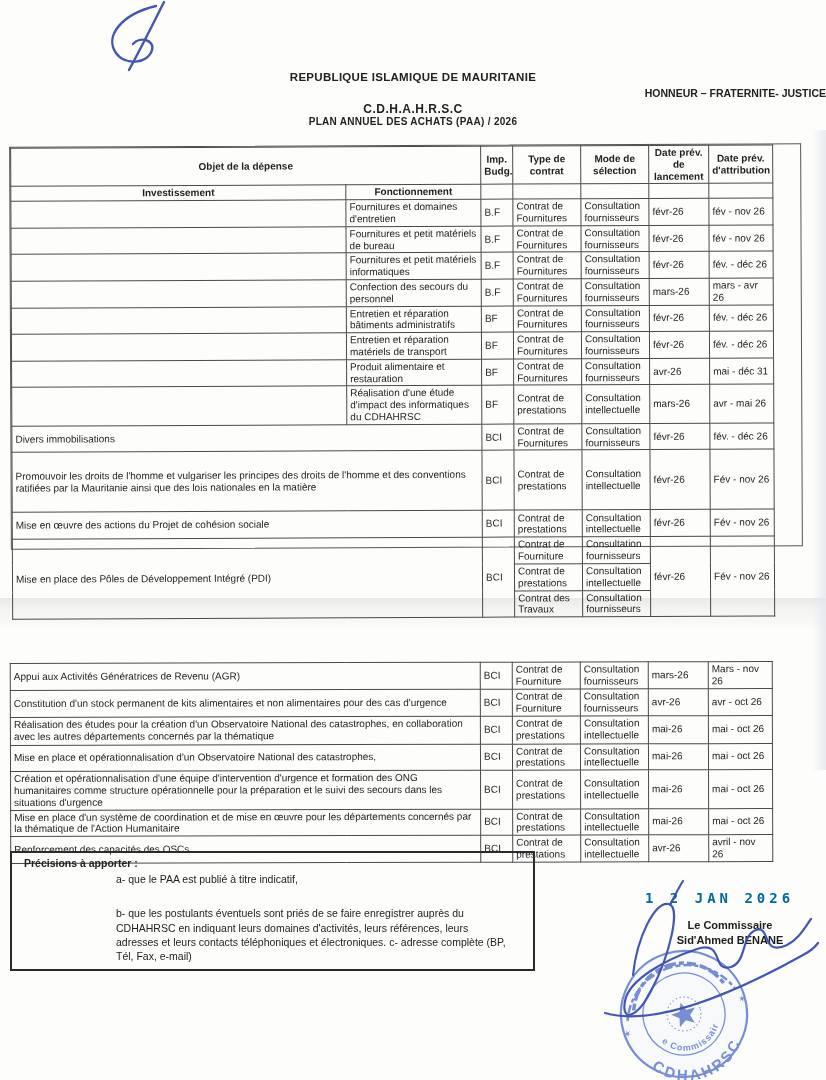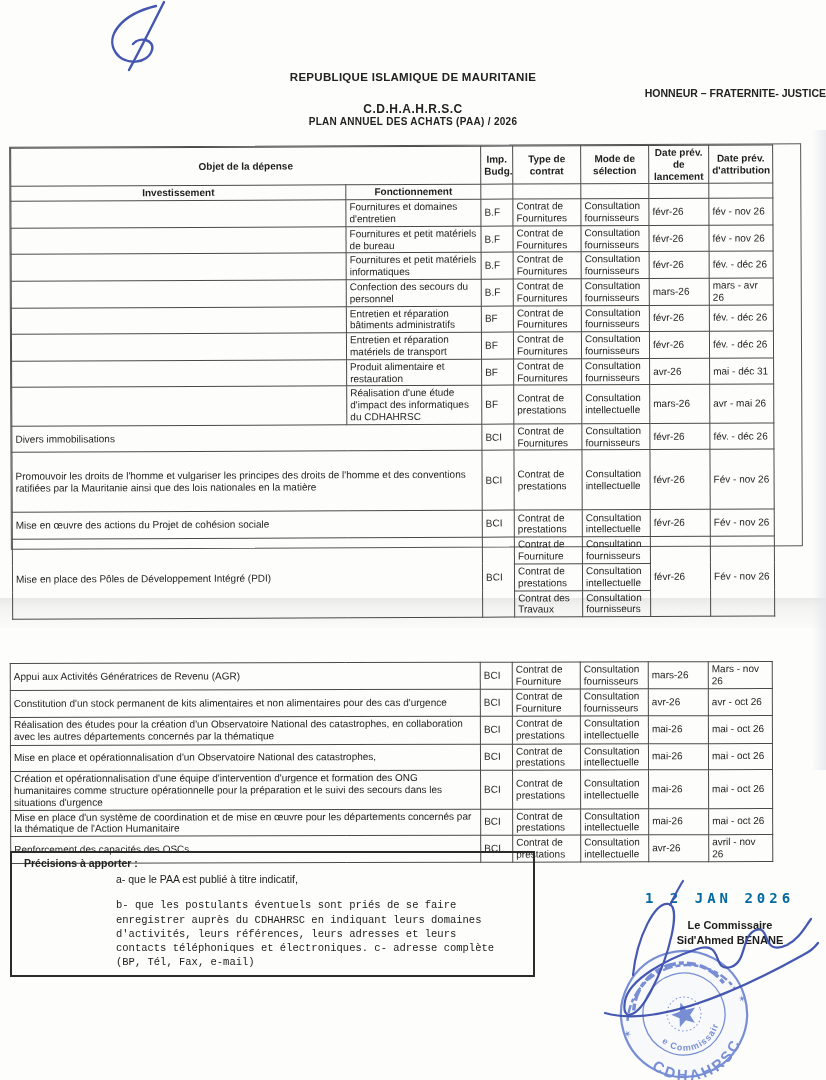--- a/index.html
+++ b/index.html
@@ -33,21 +33,21 @@
   col.c1{width:335px;} col.c2{width:135px;} col.c3{width:32px;}
   col.c4{width:68px;} col.c5{width:68px;} col.c6{width:60px;} col.c7{width:64px;}
   .cell-left{text-align:left;}
   .cell-center{}
   #table2-wrap{position:absolute;left:10px;top:662px;transform:rotate(-0.15deg);}
   
   .notes-box{position:absolute;left:10px;top:851px;width:503px;min-height:82px;
     border:2px solid #2b2b2b;padding:3px 6px 6px 12px;font-size:10.5px;line-height:1.35;}
   .notes-title{font-weight:bold;}
   .notes-item{margin-left:92px;margin-top:2px;}
-  .notes-item.b{margin-top:12px;width:390px;font-family:Liberation Mono, monospace;}
+  .notes-item.b{margin-top:20px;width:390px;}
   
   .date-stamp{position:absolute;left:645px;top:870px;
     font-family:"DejaVu Sans Mono", monospace;font-size:14px;font-weight:bold;
     color:#0369a1;letter-spacing:4px;margin-top:20px;}
   .commissaire{position:absolute;left:640px;top:918px;width:180px;text-align:center;
     font-size:11px;font-weight:bold;color:#1c1c1c;line-height:1.4;}
   .sig-svg{position:absolute;left:575px;top:875px;}
   .paraphe-svg{position:absolute;left:70px;top:0px;}
   .stamp-svg{position:absolute;left:592px;top:938px;}
 </style>

